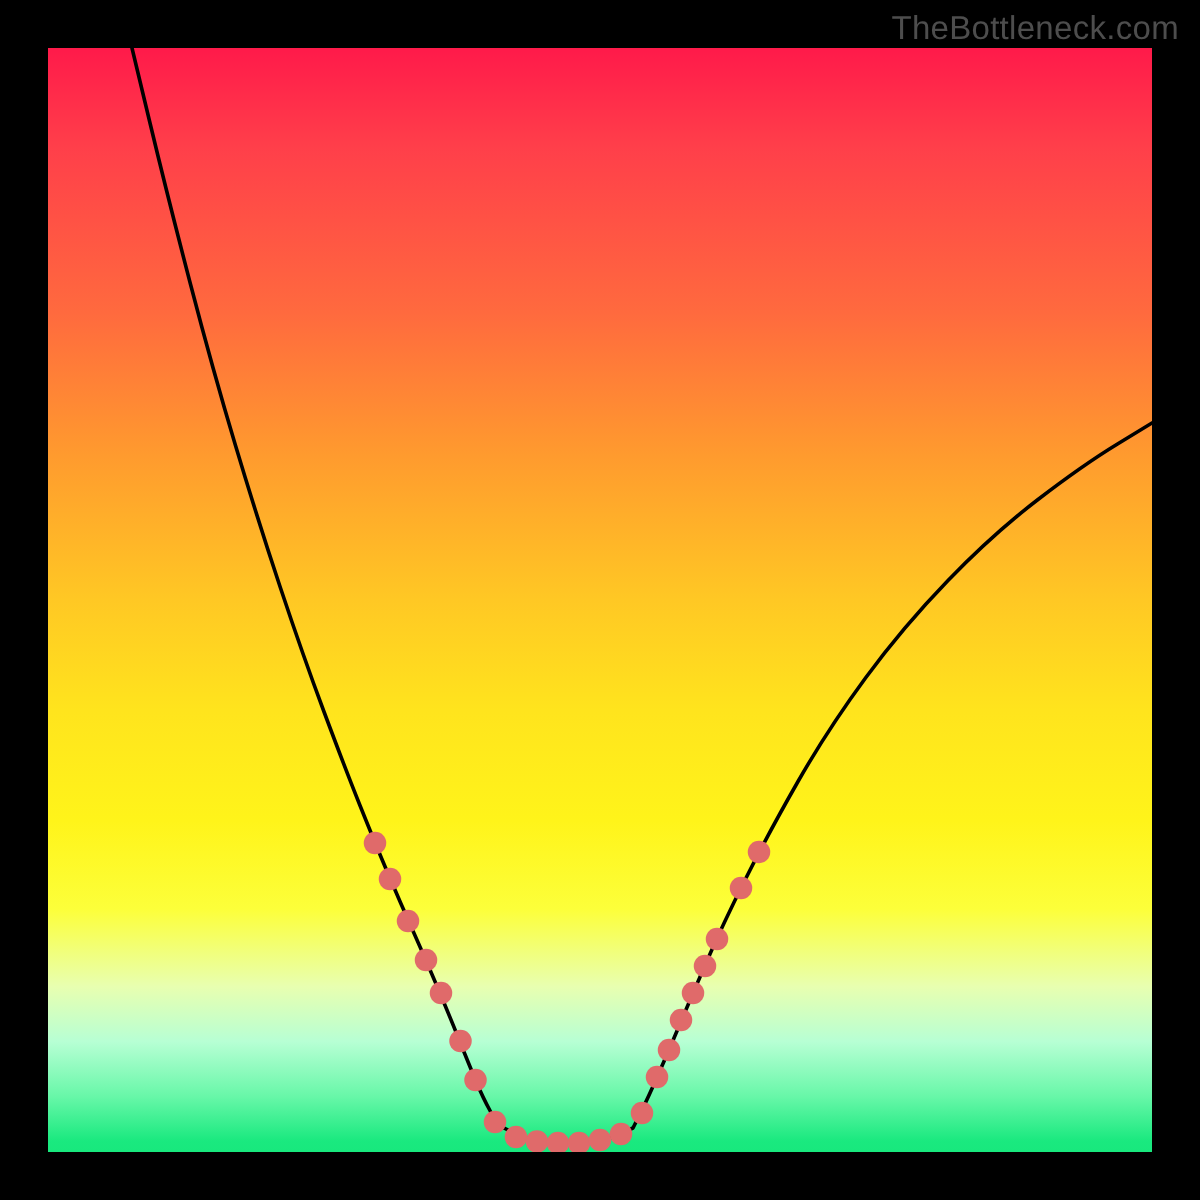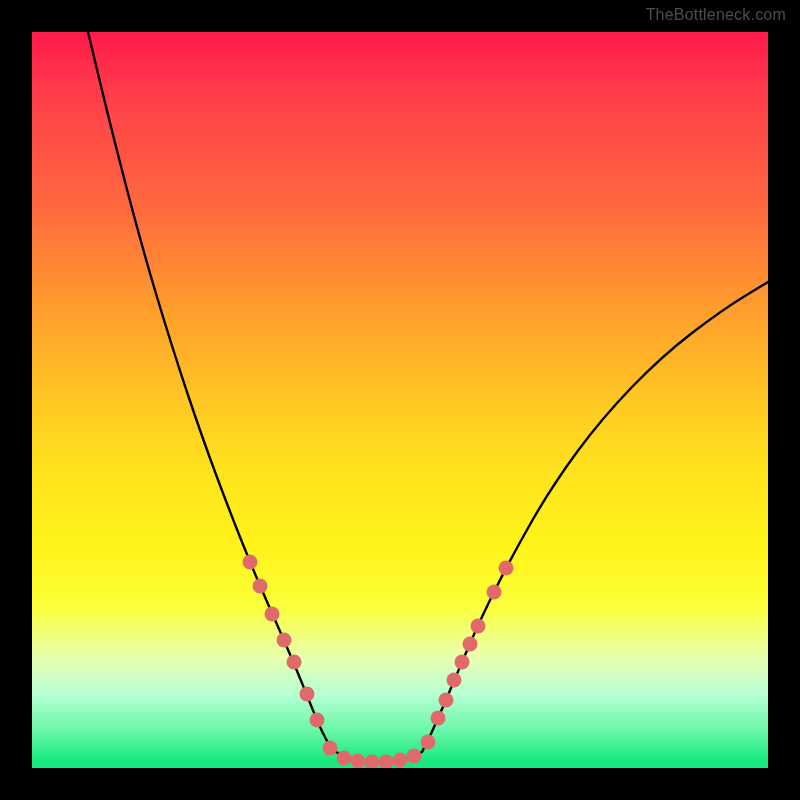--- a/index.html
+++ b/index.html
@@ -44,21 +44,21 @@
       #67f7a8 95%,
       #1ae97f 99%,
       #18e87d 100%
     );
   }
   .watermark {
     position: absolute;
     top: 6px;
     right: 14px;
     color: #4d4d4d;
-    font-size: 16px;
+    font-size: 22px;
     font-weight: 500;
     letter-spacing: 0.2px;
     user-select: none;
   }
   svg.curve {
     position: absolute;
     left: 0; top: 0; width: 100%; height: 100%;
   }
 </style>
 </head>

